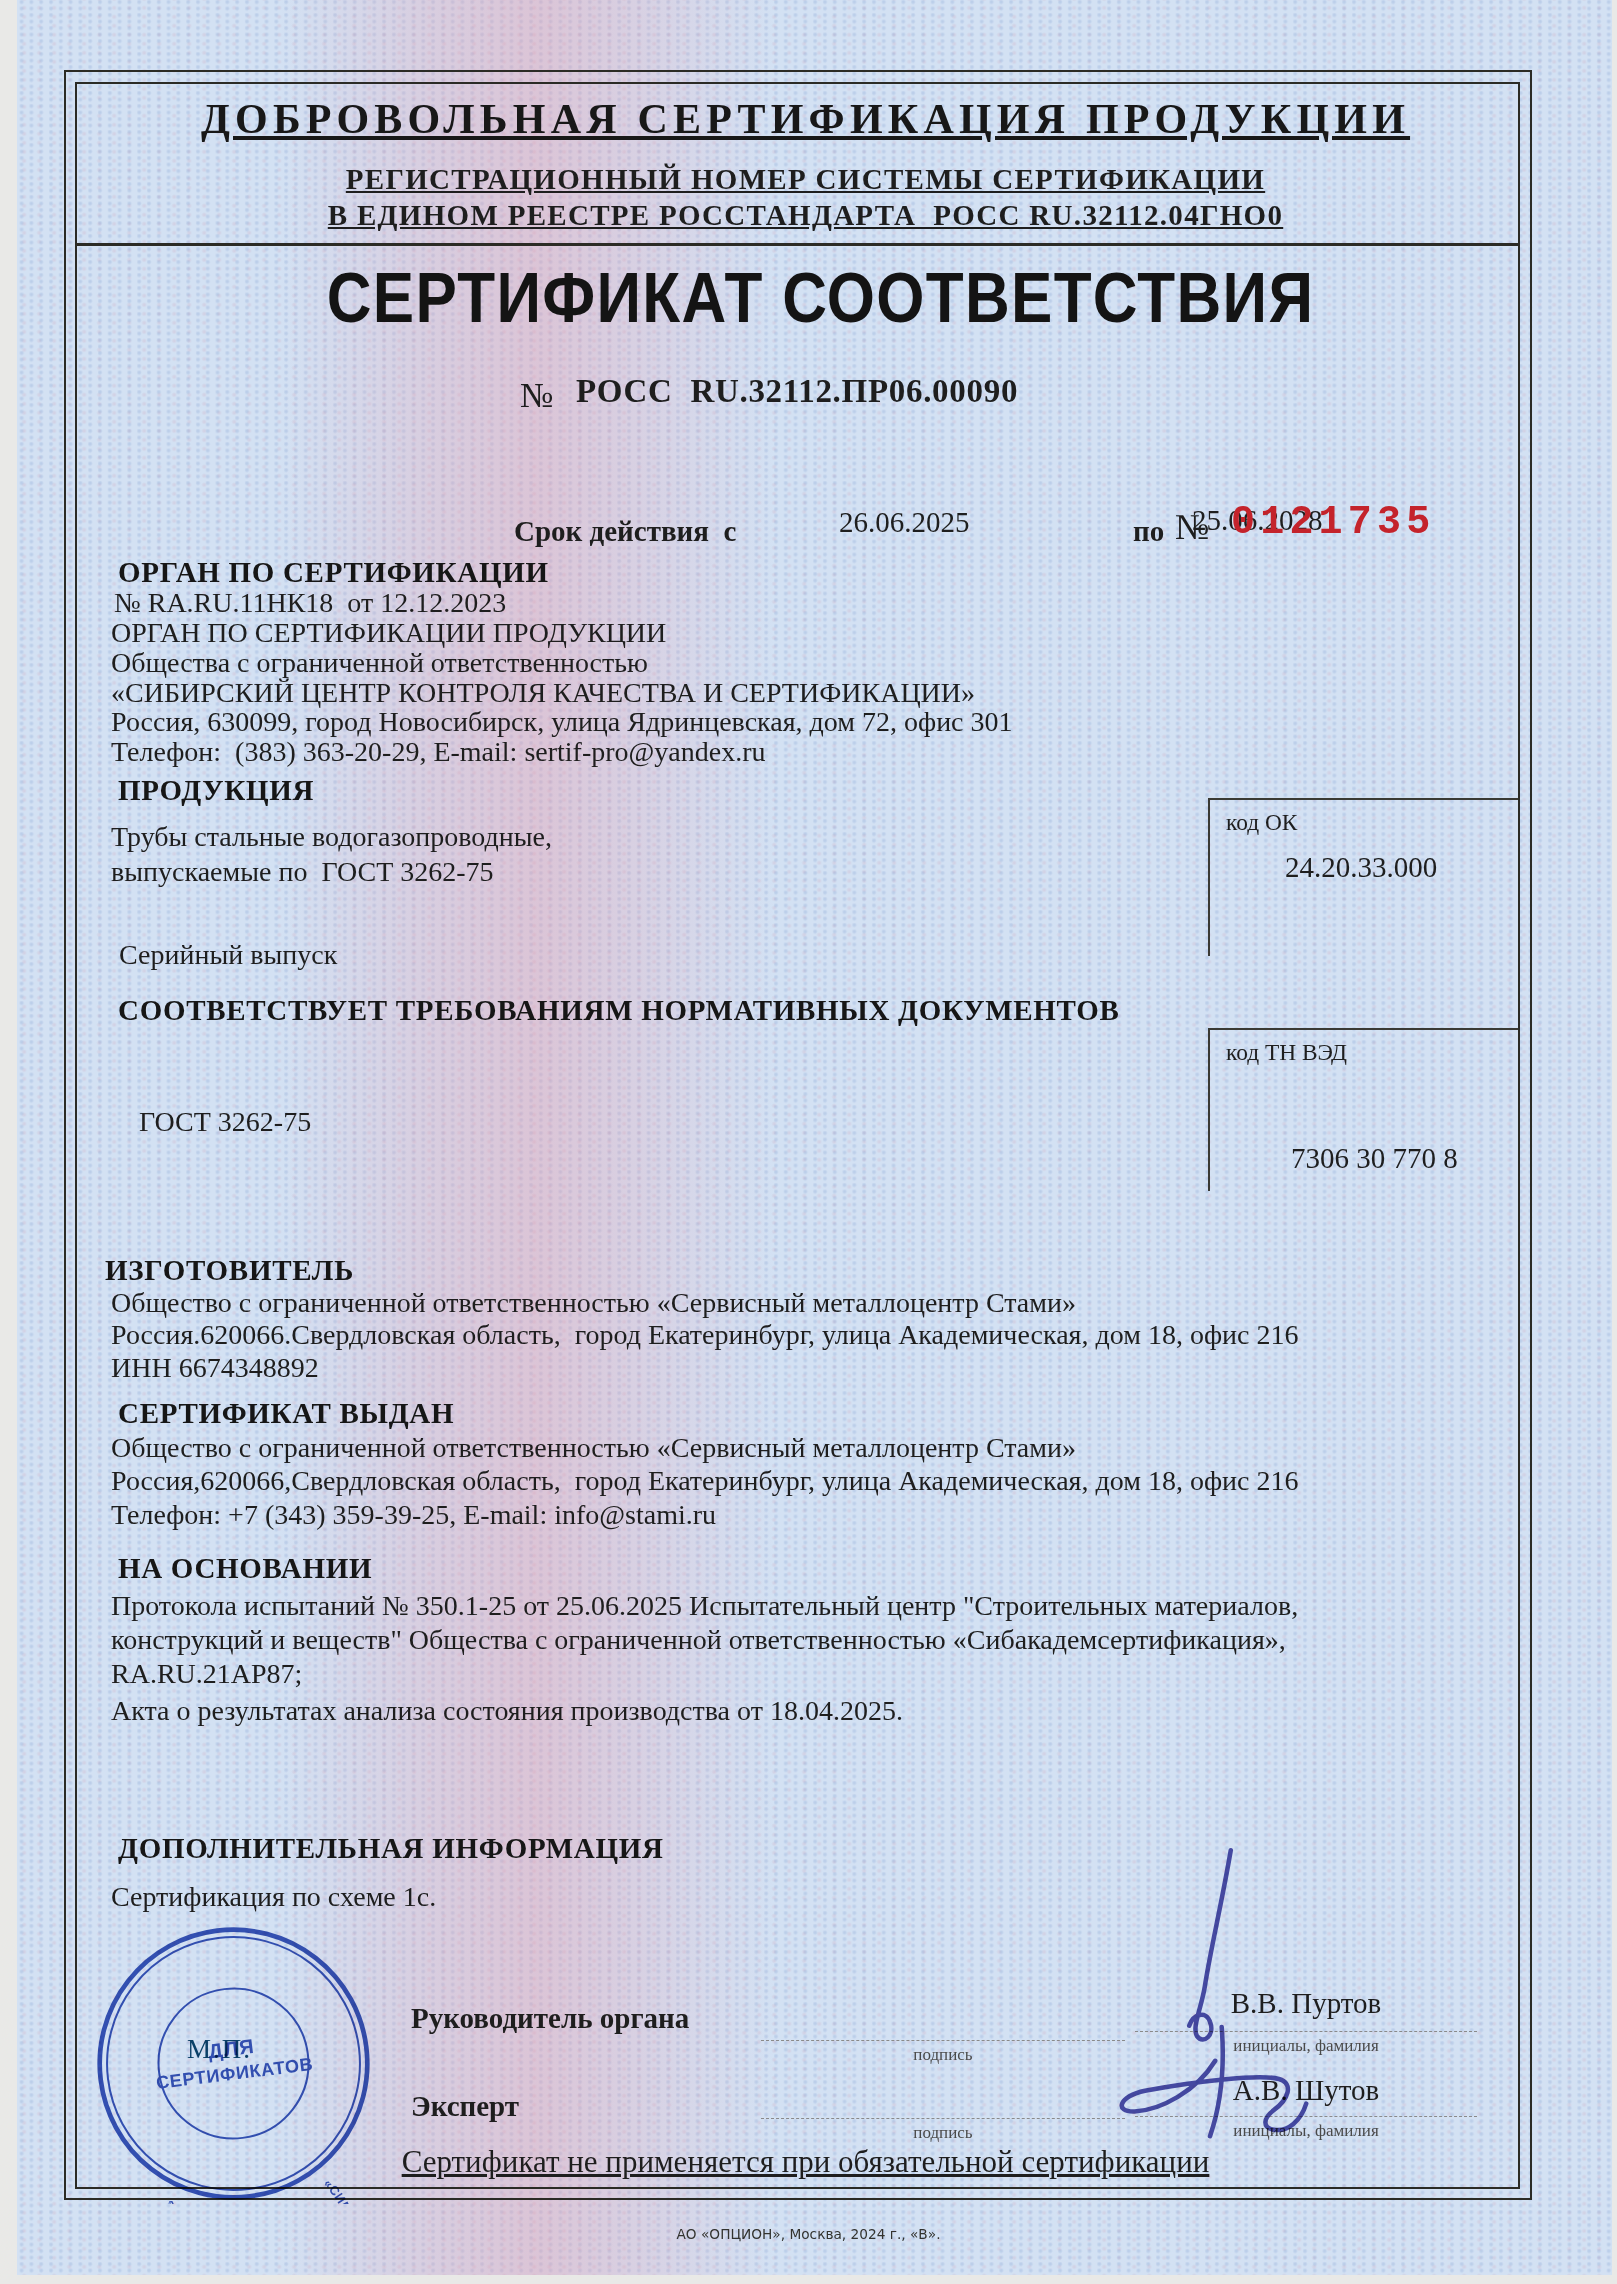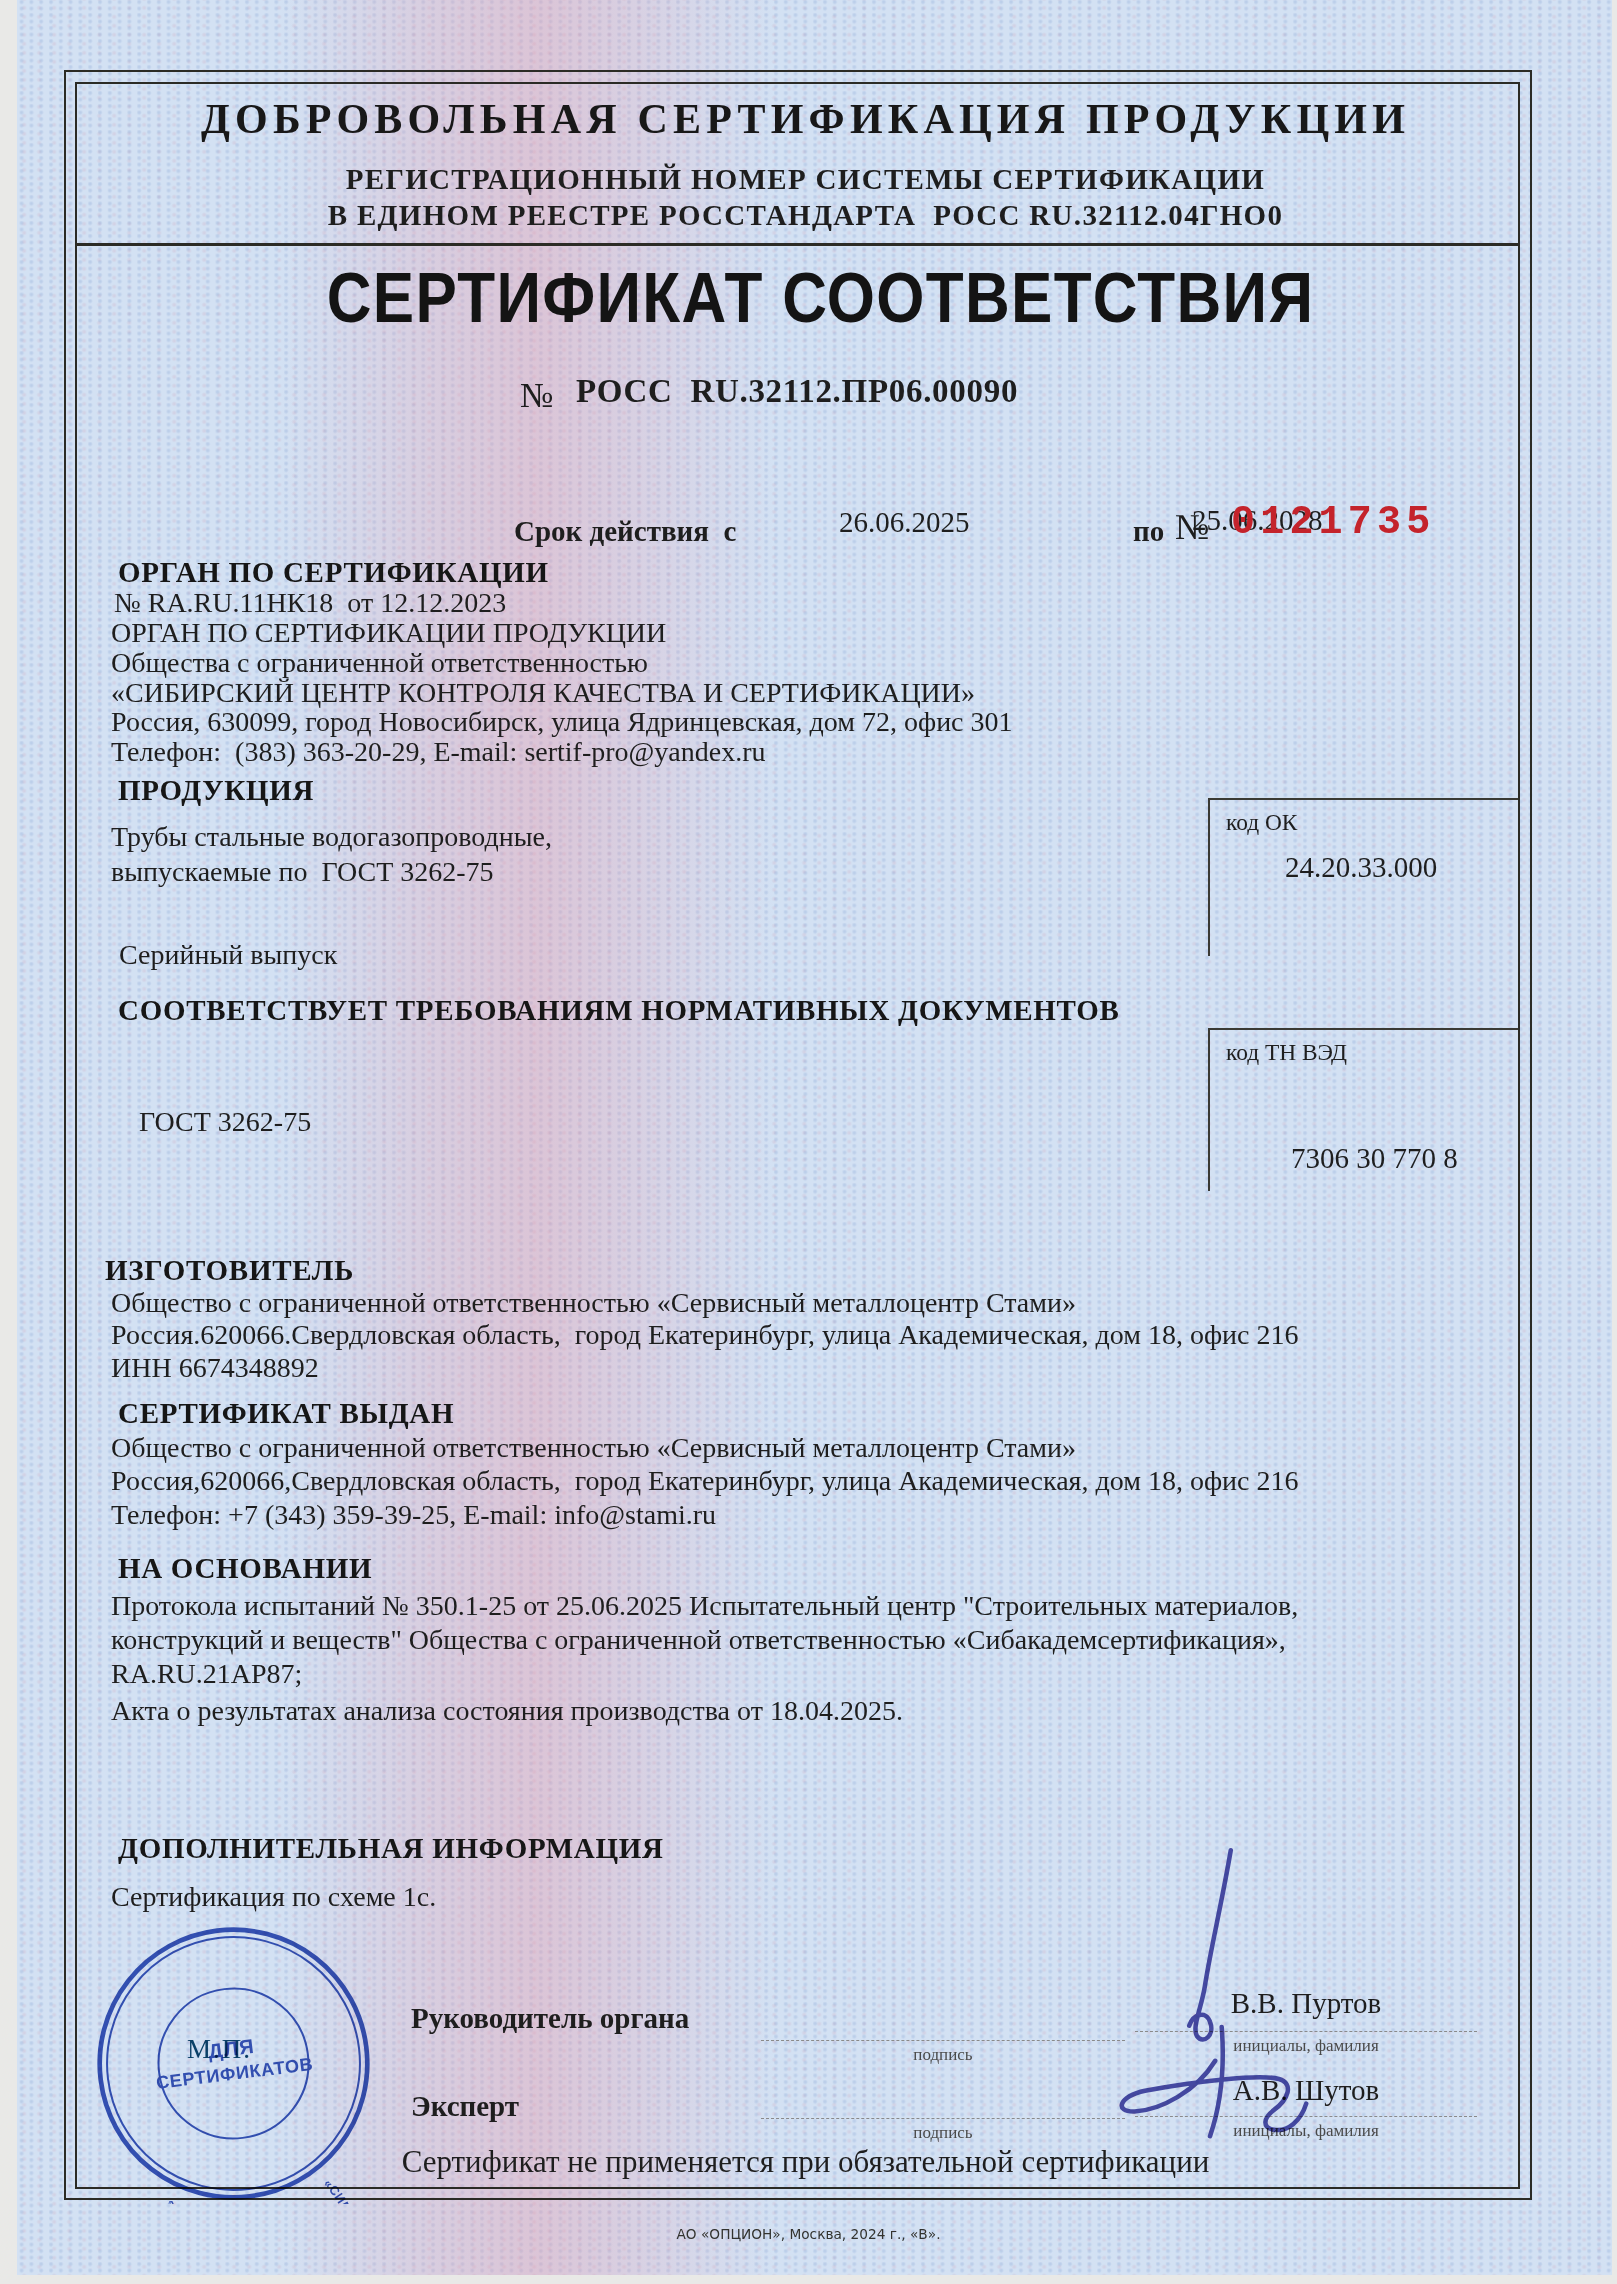--- a/index.html
+++ b/index.html
@@ -9,21 +9,21 @@
     background-color:#d3e1f3;
     background-image:
       linear-gradient(90deg, rgba(231,150,168,0) 0%, rgba(231,150,168,.26) 30%, rgba(234,146,164,.36) 52%, rgba(231,150,168,0) 100%),
       radial-gradient(circle at 2px 2px, rgba(105,140,200,.22) 0 1px, rgba(105,140,200,0) 2.7px),
       radial-gradient(circle at 5.9px 3.9px, rgba(200,125,148,.15) 0 1px, rgba(200,125,148,0) 2.7px);
     background-size:494px 100%,9.8px 6.5px,15px 9px;
     background-position:280px 0,0 0,3.3px 3.9px;
     background-repeat:no-repeat,repeat,repeat;}
   .edge{position:absolute;background:#e9e9e7;z-index:40;}
   .abs{position:absolute;white-space:pre;}
-  .center{left:75px;width:1461px;text-align:center;}
+  .center{left:75px;width:1461px;text-align:center;text-decoration:underline;}
   .frame{position:absolute;border:2.6px solid #2b2b25;box-sizing:border-box;z-index:5;}
   .h{font-weight:bold;font-size:29px;letter-spacing:0.7px;color:#161616;}
   .t{font-size:28px;color:#1e1e1e;}
   .small{font-size:17px;color:#4a4a4a;}
   .sigline{position:absolute;height:0;border-bottom:1.3px dashed #8a8a8a;}
   .codebox{position:absolute;border-top:2px solid #3a3a34;border-left:2px solid #3a3a34;box-sizing:border-box;}
   .doc-title{display:inline-block;font-family:"Liberation Sans",sans-serif;font-weight:700;
              font-size:62px;letter-spacing:1.3px;color:#141414;transform:scaleY(1.14);transform-origin:center;}
   .serifbold{font-weight:bold;}
   .rednum{font-family:"Liberation Mono",monospace;font-weight:bold;font-size:40px;letter-spacing:5.2px;color:#c4232b;}

